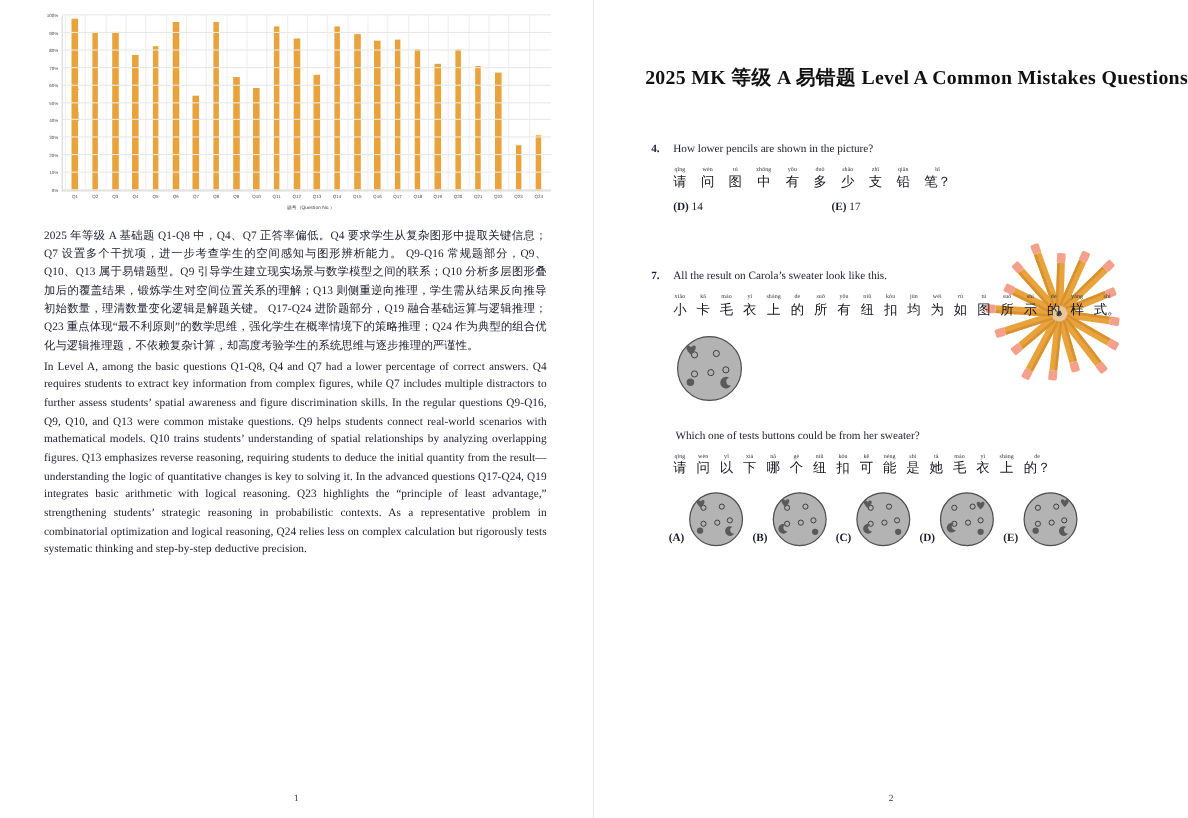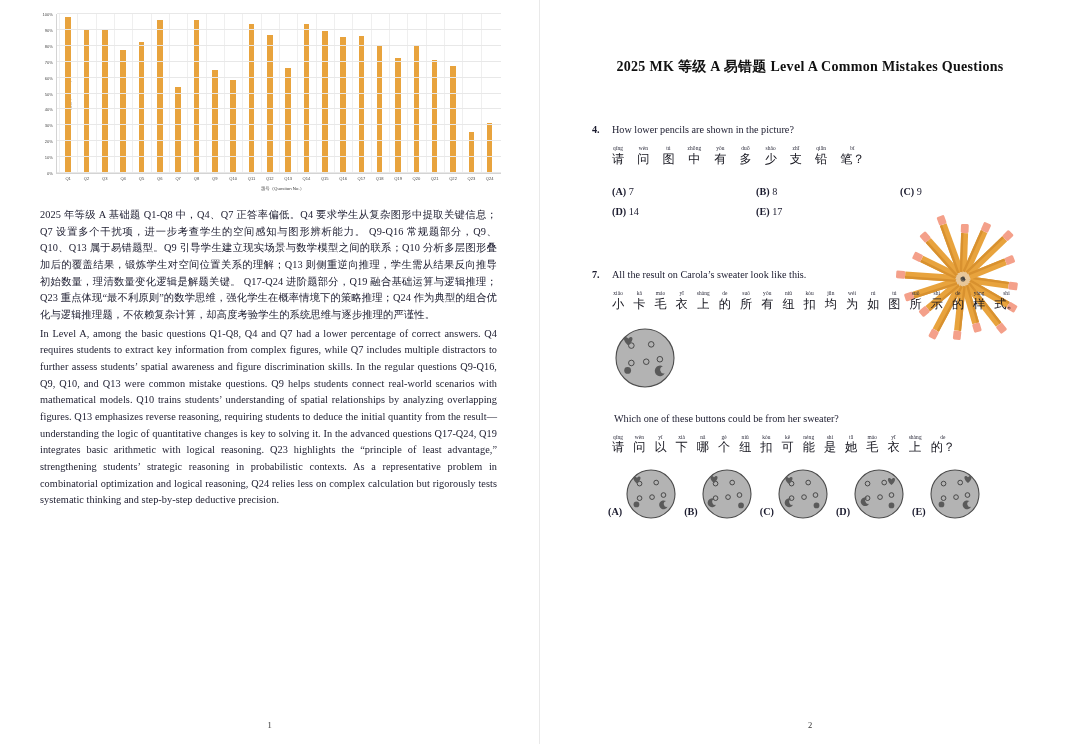--- a/index.html
+++ b/index.html
@@ -28,21 +28,21 @@
   .doc-title {
     text-align: center;
     font-family: "Liberation Serif", serif;
     font-weight: bold;
     font-size: 15.5px;
     letter-spacing: .3px;
     color: #111;
     margin: 0;
     padding-top: 58px;
   }
-  .doc-title.right { font-size: 14px; padding-top: 58px; }
+  .doc-title.right { font-size: 18px; padding-top: 58px; text-align: right; }
 
   
   .chart-wrap {
     margin: 14px 30px 0 18px;
     position: relative;
   }
   .chart-box {
     position: relative;
     height: 160px;
     margin-left: 38px;
@@ -440,25 +440,20 @@
           </div>
           <div class="py-cell">
             <div class="py-top">qiān</div>
             <div class="py-han">铅</div>
           </div>
           <div class="py-cell">
             <div class="py-top">bǐ</div>
             <div class="py-han">笔？</div>
           </div>
         </div>
-      <div class="options" style="margin-top:18px;">
-        <div class="opt"><b>(A)</b> <span>7</span></div>
-        <div class="opt"><b>(B)</b> <span>8</span></div>
-        <div class="opt"><b>(C)</b> <span>9</span></div>
-      </div>
       <div class="options" style="margin-top:9px;align-items:center;">
         <div class="opt"><b>(D)</b> <span>14</span></div>
         <div class="opt"><b>(E)</b> <span>17</span></div>
         <div class="opt"></div>
       </div>
 
       <div class="pencil-art">
         <svg viewBox="0 0 150 135" width="150" height="135" id="pencil-svg">
             <g transform="rotate(8 75 67)">
               <rect x="81" y="63.5" width="40" height="7" fill="#E8A33D"></rect>
@@ -667,21 +662,21 @@
             <circle cx="37.2" cy="17.36" r="2.79" fill="none" stroke="#3d3d3d" stroke-width="0.9"></circle>
             <circle cx="17.36" cy="35.96" r="2.79" fill="none" stroke="#3d3d3d" stroke-width="0.9"></circle>
             <circle cx="32.24" cy="34.72" r="2.79" fill="none" stroke="#3d3d3d" stroke-width="0.9"></circle>
             <circle cx="45.879999999999995" cy="32.24" r="2.79" fill="none" stroke="#3d3d3d" stroke-width="0.9"></circle>
             <path d="M 14.259999999999998 18.444999999999997 C 7.284999999999998 12.864999999999998 10.075 7.284999999999998 14.259999999999998 11.702499999999997 C 18.444999999999997 7.284999999999998 21.235 12.864999999999998 14.259999999999998 18.444999999999997 Z" fill="#5a5a5a"></path>
             <circle cx="13.639999999999997" cy="43.4" r="3.41" fill="#5a5a5a"></circle>
             <path d="M 48.8715 39.4475 A 5.2700000000000005 5.2700000000000005 0 1 0 50.716 46.2985 A 3.2674000000000003 3.2674000000000003 0 1 1 48.8715 39.4475 Z" fill="#5a5a5a"></path>
           </svg>
       </div>
 
-      <div class="sub-q">Which one of these buttons could be from her sweater?</div>
+      <div class="sub-q">Which one of tests buttons could be from her sweater?</div>
       <div class="pinyin-row" id="py-q7b">
           <div class="py-cell tight">
             <div class="py-top">qǐng</div>
             <div class="py-han">请</div>
           </div>
           <div class="py-cell tight">
             <div class="py-top">wèn</div>
             <div class="py-han">问</div>
           </div>
           <div class="py-cell tight">

